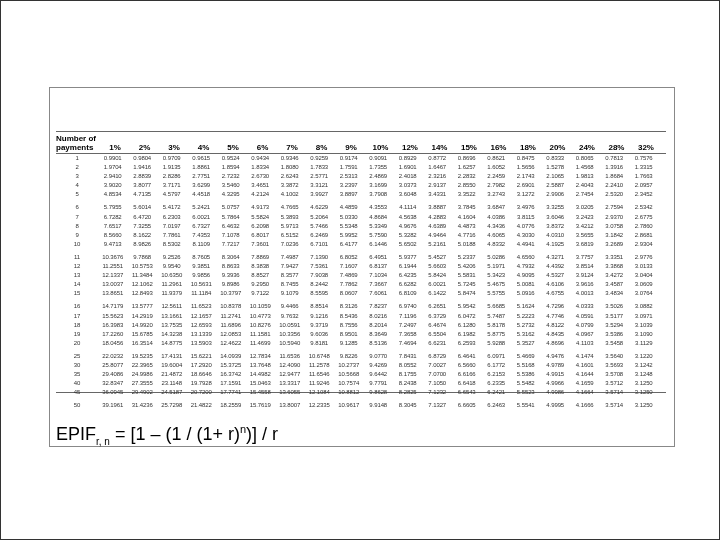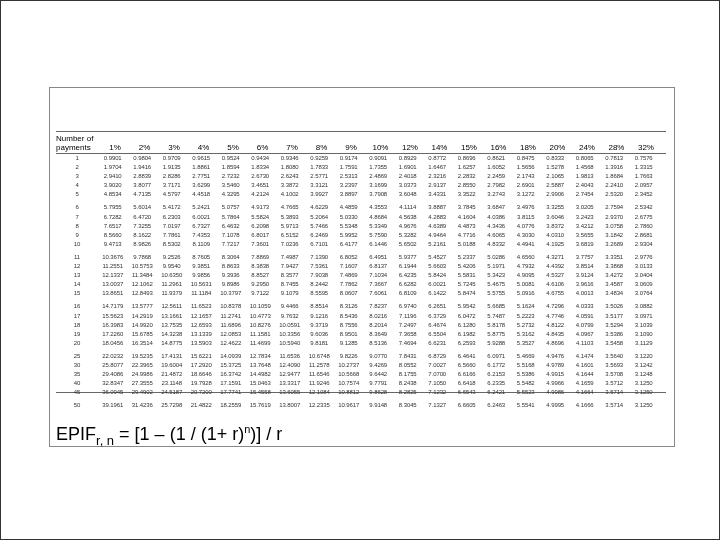--- a/index.html
+++ b/index.html
@@ -1,29 +1,29 @@
 <!DOCTYPE html>
 <html><head>
 <meta charset="utf-8">
 <style>
   html,body{margin:0;padding:0;background:#f4f4f4;width:720px;height:540px;font-family:Arial,Helvetica,sans-serif;color:#000;overflow:hidden}
   .slide{position:relative;width:720px;height:540px;background:#fff;border:1px solid #333;box-sizing:border-box}
   .title{position:absolute;left:55px;top:95px;font-size:18px;font-weight:bold}
   .table-wrap{position:absolute;left:55px;top:130px;width:610px;height:260px;border-top:1px solid #666;border-bottom:1px solid #666}
-  .hdr{font-size:8px;font-weight:normal;padding:2px 0 1px 0}
+  .hdr{font-size:8px;font-weight:bold;padding:2px 0 1px 0}
   .hdr .lbl{display:inline-block;width:42px}
   .hdr .col{display:inline-block;width:29.5px;text-align:center}
   .rule{border-top:1px solid #666;margin:0}
   .body{font-size:6px;letter-spacing:-0.1px;color:#333}
   .row{white-space:nowrap;height:9.1px;line-height:9.1px}
   .row .n{display:inline-block;width:42px;text-align:center}
   .row .c{display:inline-block;width:29.5px;text-align:center}
   .gap{height:4px}
   .formula{position:absolute;left:55px;top:422px;font-size:18px;font-family:Arial,Helvetica,sans-serif}
-  .formula sub{font-size:13px}
+  .formula sub{font-size:10px}
   .formula sup{font-size:11px}
   .box{position:absolute;left:48px;top:86px;width:624px;height:358px;border:1px solid #888;pointer-events:none}
 </style>
 </head>
 <body>
 
 <div class="slide">
   <div class="box"></div>
 
   <div class="table-wrap">

